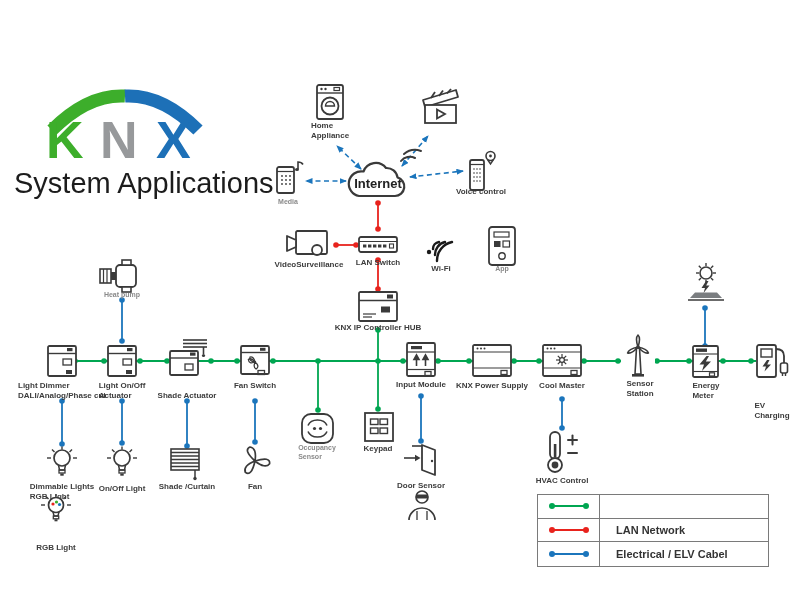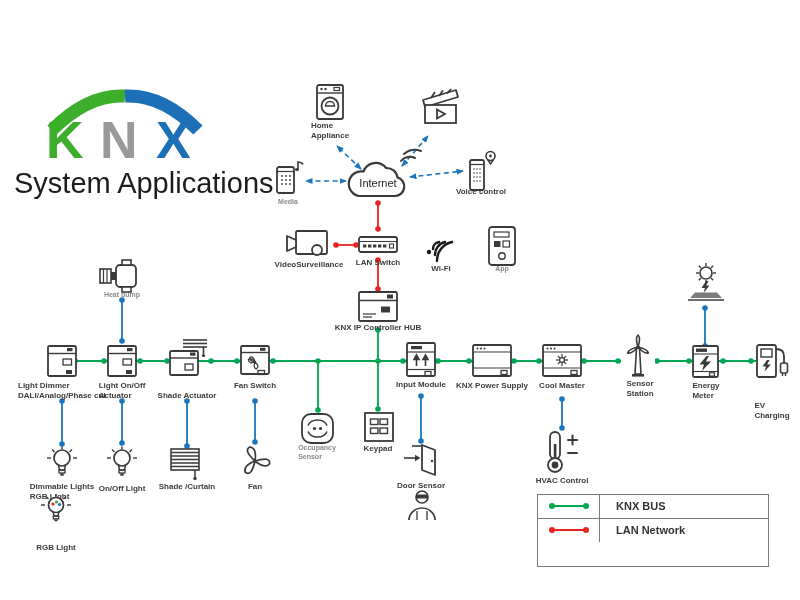--- a/index.html
+++ b/index.html
@@ -5,21 +5,21 @@
   html,body{margin:0;padding:0;background:#fff;}
   .stage{position:relative;width:800px;height:600px;background:#fff;overflow:hidden;
          font-family:"Liberation Sans",sans-serif;}
   .layer{position:absolute;left:0;top:0;width:800px;height:600px;}
   .icon{position:absolute;}
   .icon svg{display:block;}
   .lbl{position:absolute;transform:translateX(-50%);text-align:left;
        font:700 8px "Liberation Sans",sans-serif;color:#3c3c3c;
        white-space:pre-line;line-height:1.3;}
   .lbl.muted{color:#8a8a8a;font-size:7px;}
-  .lbl.cloudlbl{font-weight:400;font-size:11px;color:#222;}
+  .lbl.cloudlbl{font-weight:700;font-size:13px;color:#222;}
   .subtitle{position:absolute;left:14px;top:167px;font:400 29px "Liberation Sans",sans-serif;color:#1c1c1c;}
   .legend{position:absolute;left:537px;top:494px;width:230px;height:71px;
           border:1px solid #7a7a7a;display:grid;grid-template-rows:1fr 1fr 1fr;background:#fff;}
   .legend-row{display:grid;grid-template-columns:62px 1fr;border-bottom:1px solid #7a7a7a;}
   .legend-row:last-child{border-bottom:none;}
   .legend-swatch{border-right:1px solid #7a7a7a;display:flex;align-items:center;justify-content:center;}
   .legend-label{display:flex;align-items:center;padding-left:16px;
                 font:700 11px "Liberation Sans",sans-serif;color:#333;}
 </style>
 </head>
@@ -602,27 +602,36 @@
 
   <div class="legend">
     <div class="legend-row">
       <div class="legend-swatch">
         <svg width="44" height="10" viewBox="0 0 44 10">
           <line x1="5" y1="5" x2="39" y2="5" stroke-width="2" stroke="#00a651"></line>
           <circle cx="5" cy="5" r="3" fill="#00a651"></circle>
           <circle cx="39" cy="5" r="3" fill="#00a651"></circle>
         </svg>
       </div>
-      <div class="legend-label">KNX BUS</div>
     </div>
     <div class="legend-row">
       <div class="legend-swatch">
         <svg width="44" height="10" viewBox="0 0 44 10">
           <line x1="5" y1="5" x2="39" y2="5" stroke-width="2" stroke="#e8231d"></line>
           <circle cx="5" cy="5" r="3" fill="#e8231d"></circle>
           <circle cx="39" cy="5" r="3" fill="#e8231d"></circle>
         </svg>
       </div>
       <div class="legend-label">LAN Network</div>
     </div>
+    <div class="legend-row">
+      <div class="legend-swatch">
+        <svg width="44" height="10" viewBox="0 0 44 10">
+          <line x1="5" y1="5" x2="39" y2="5" stroke-width="2" stroke="#1b75bc"></line>
+          <circle cx="5" cy="5" r="3" fill="#1b75bc"></circle>
+          <circle cx="39" cy="5" r="3" fill="#1b75bc"></circle>
+        </svg>
+      </div>
+      <div class="legend-label">Electrical / ELV Cabel</div>
+    </div>
   </div>
 
 </div>
 
 </body></html>

